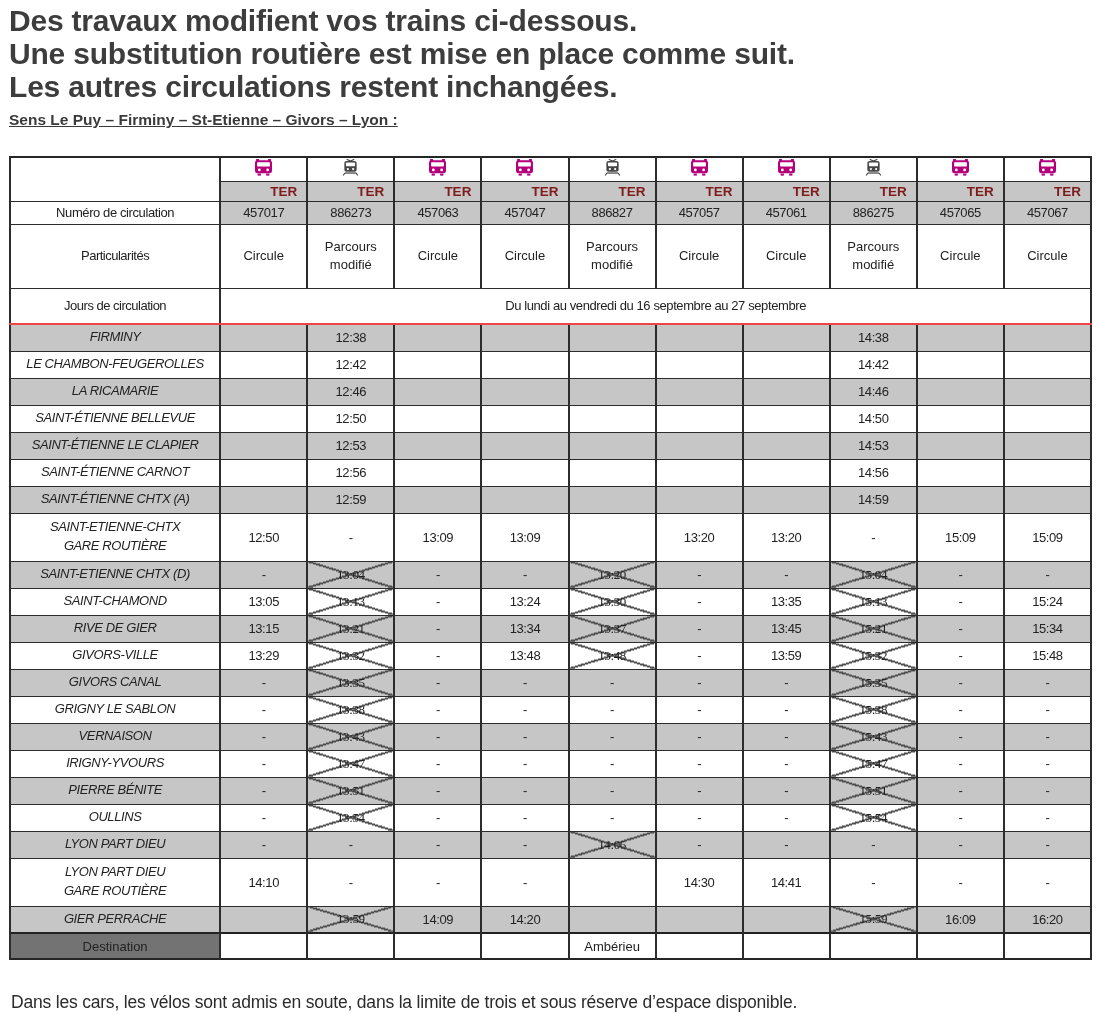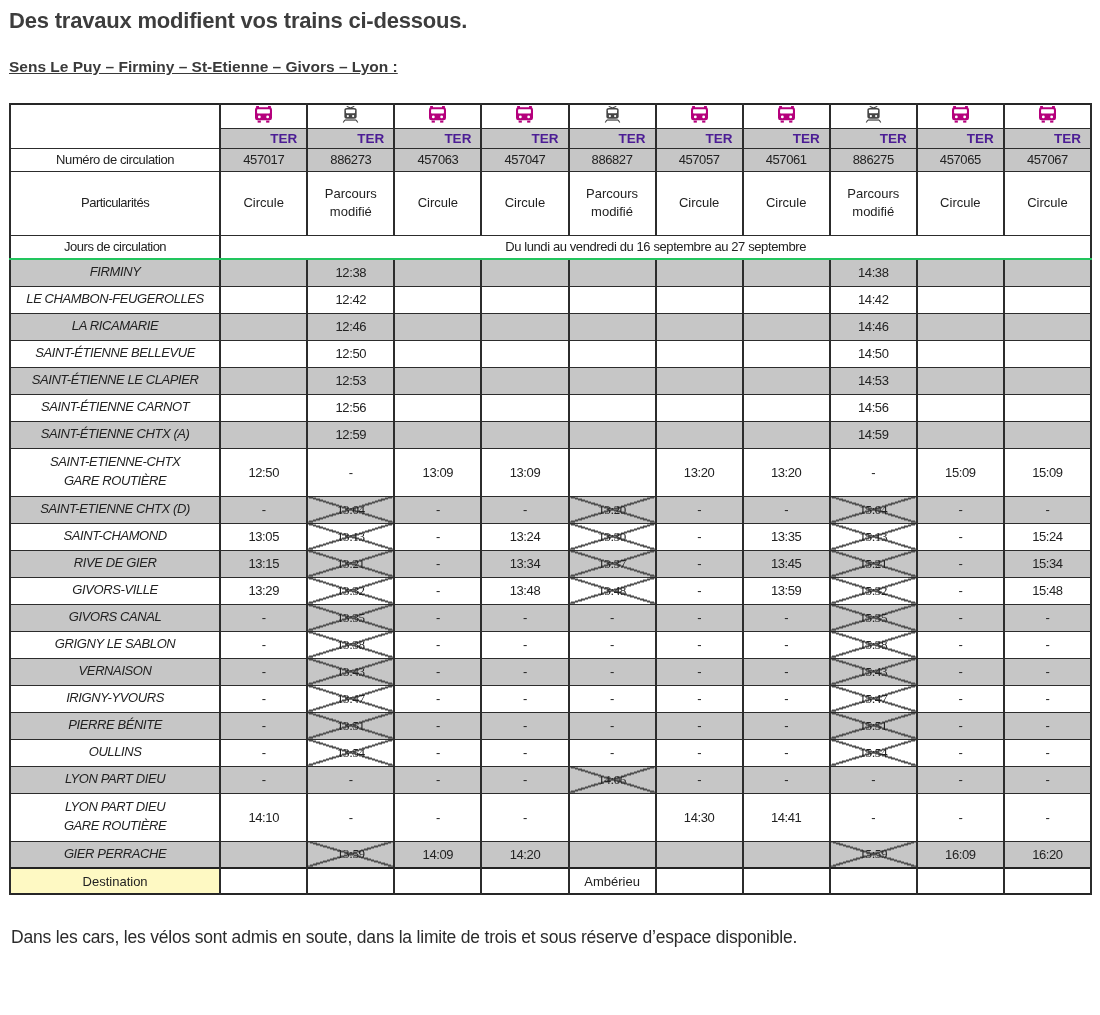--- a/index.html
+++ b/index.html
@@ -7,28 +7,28 @@
   body {
     width: 1100px; height: 1015px;
     font-family: "Liberation Sans", sans-serif;
     color: #2e2e2e;
     overflow: hidden;
   }
   .page { padding: 4px 8px 0 9px; }
 
   .intro p {
     margin: 0;
-    font-size: 22px;
+    font-size: 30px;
     line-height: 33px;
     font-weight: bold;
     color: #3d3d3d;
     letter-spacing: -0.2px;
   }
   .direction {
-    margin-top: 21px;
+    margin-top: 8px;
     font-size: 15.5px;
     font-weight: bold;
     text-decoration: underline;
     color: #3a3a3a;
   }
 
   table.tt {
     margin-top: 27px;
     border-collapse: collapse;
     table-layout: fixed;
@@ -52,24 +52,24 @@
     text-align: left;
     padding-left: 4px;
     font-size: 12.5px;
     letter-spacing: -0.6px;
     white-space: pre-line;
     line-height: 1.45;
     color: #1f1f1f;
     font-style: italic;
   }
   tr.icon-row td { height: 24px; background: #fff; }
-  tr.ter-row td { height: 20px; font-weight: bold; font-size: 13.5px; color: #4c1d95; padding-left: 40px; }
+  tr.ter-row td { height: 20px; font-weight: bold; font-size: 13.5px; color: #7f1d1d; padding-left: 40px; }
   tr.num-row td { height: 23px; font-size: 13px; letter-spacing: -0.4px; }
   tr.part-row td { height: 64px; font-size: 13px; line-height: 1.35; }
-  tr.jours-row td { height: 24px; border-bottom: 2px solid #22c55e; }
+  tr.jours-row td { height: 36px; border-bottom: 2px solid #ef4444; }
   tr.body-row td { height: 27px; letter-spacing: -0.4px; }
   tr.tall td { height: 48px; }
   tr.dest-row td { height: 26px; border-top: 2px solid #222; }
   td.corner { background: #fff; }
   td.rowlabel {
     text-align: left;
     padding-left: 4px;
     font-size: 12.5px;
     letter-spacing: -0.5px;
     background: #fff;
@@ -77,35 +77,37 @@
   }
   .green { color: #2f9e2f; margin-top: 32px; }
   .orange { color: #e0882f; }
   td.crossed {
     background-image:
       linear-gradient(to top right, transparent calc(50% - 1px), #4d4d4d calc(50% - 1px), #4d4d4d calc(50% + 1px), transparent calc(50% + 1px)),
       linear-gradient(to bottom right, transparent calc(50% - 1px), #4d4d4d calc(50% - 1px), #4d4d4d calc(50% + 1px), transparent calc(50% + 1px));
     font-family: Liberation Serif, serif;
   }
   td.jspan { font-size: 13px; letter-spacing: -0.4px; }
-  td.destlabel { text-align: center; font-size: 13px; background: #fef9c3; margin-top: 28px; }
+  td.destlabel { text-align: center; font-size: 13px; background: #737373; margin-top: 28px; }
   .footer-note {
     margin: 32px 0 0 2px;
     font-size: 17.5px;
     color: #2b2b2b;
     letter-spacing: -0.2px;
   }
   .icon-wrap { display: inline-block; line-height: 0; }
 </style>
 </head>
 <body>
 
 <div class="page">
   <div class="intro">
     <p>Des travaux modifient vos trains ci-dessous.</p>
+    <p>Une substitution routière est mise en place comme suit.</p>
+    <p>Les autres circulations restent inchangées.</p>
   </div>
   <div class="direction">Sens Le Puy – Firminy – St-Etienne – Givors – Lyon :</div>
 
   <table class="tt" id="tt">
     <colgroup id="cols">
         <col style="width:210px">
         <col style="width:87px">
         <col style="width:87px">
         <col style="width:87px">
         <col style="width:87px">

